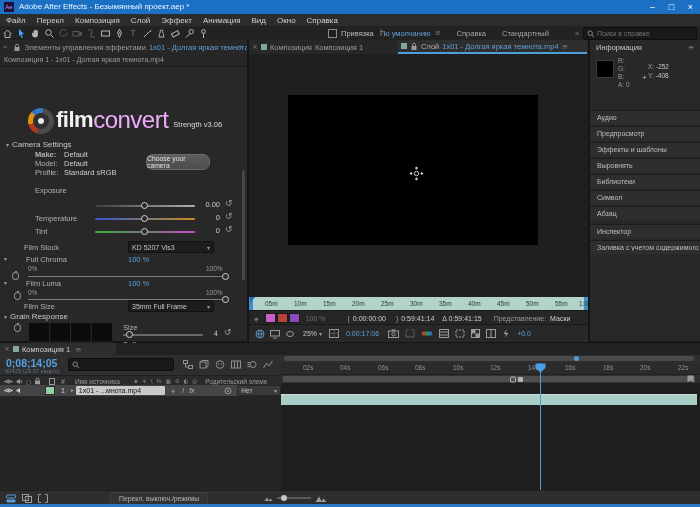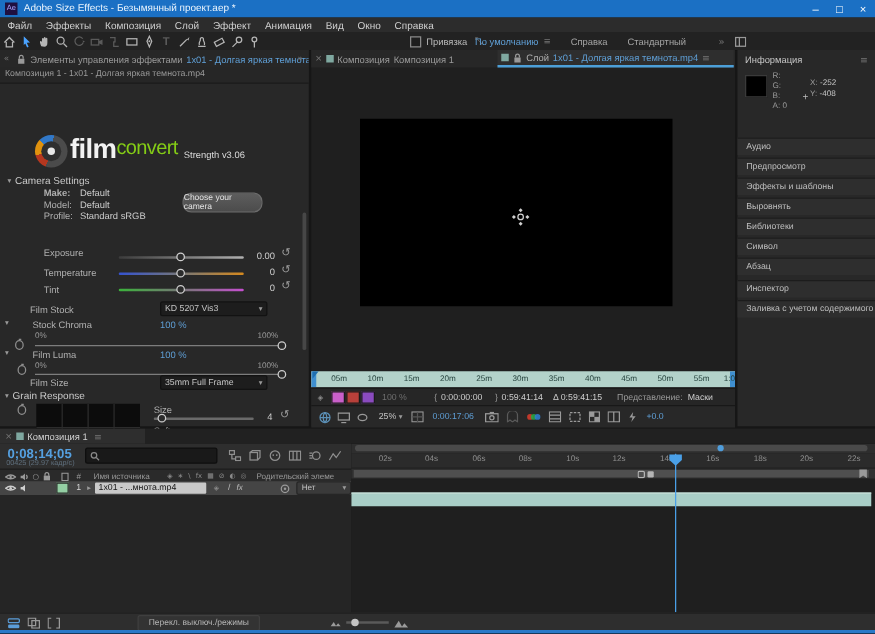--- a/index.html
+++ b/index.html
@@ -42,31 +42,31 @@
   .rtick{font-size:6.5px;color:#8f8f8f;}
   .colicon{font-size:5.5px;color:#8a8a8a;font-family:"DejaVu Sans",sans-serif;}
 </style>
 </head>
 <body>
 
 <div class="screen">
 
   <div class="ab titlebar r">
     <div class="ab" style="left:4px;top:2px;width:10px;height:10px;background:#1f1040;color:#a9a4ff;font-size:6px;text-align:center;line-height:10px;">Ae</div>
-    <div class="ab tx" style="left:19px;top:0;height:14px;line-height:14px;width:480px;">Adobe Size Effects - Безымянный проект.aep *</div>
+    <div class="ab tx" style="left:19px;top:0;height:14px;line-height:14px;width:480px;">Adobe After Effects - Безымянный проект.aep *</div>
     <div class="ab r" style="right:0;top:0;height:14px;">
       <div class="winbtn">–</div>
       <div class="winbtn">□</div>
       <div class="winbtn">×</div>
     </div>
   </div>
 
   <div class="ab menubar r" style="padding-left:6px;">
     <span>Файл</span>
-    <span>Эффекты</span>
+    <span>Перекл</span>
     <span>Композиция</span>
     <span>Слой</span>
     <span>Эффект</span>
     <span>Анимация</span>
     <span>Вид</span>
     <span>Окно</span>
     <span>Справка</span>
   </div>
 
   <div class="ab toolbar r">
@@ -163,20 +163,29 @@
       <span style="font-size:7.5px;color:#a5a5a5;margin-left:16px;">Справка</span>
       <span style="font-size:7.5px;color:#a5a5a5;margin-left:16px;">Стандартный</span>
       <span class="ic dim" style="font-size:8px;margin-left:26px;">»</span>
       <span class="ic" style="margin-left:8px;">
           <svg width="9" height="9">
             <rect x="0.5" y="1" width="8" height="7" stroke="#999" fill="none"></rect>
             <path d="M3.5,1 V8" stroke="#999"></path>
           </svg>
         </span>
     </div>
+    <div class="ab searchbox" style="left:583px;top:1px;width:112px;">
+      <span class="ic" style="margin-left:3px;">
+          <svg width="8" height="8">
+            <circle cx="3.2" cy="3.2" r="2.2" stroke="#8a8a8a" fill="none"></circle>
+            <path d="M5,5 L7.2,7.2" stroke="#8a8a8a"></path>
+          </svg>
+        </span>
+      <input placeholder="Поиск в справке" style="">
+    </div>
   </div>
 
   <div class="ab panel" style="left:0;top:40px;width:247px;height:301px;">
     <div class="tabbar r tx" style="height:14px;">
       <span class="ic dim" style="margin:0 3px;font-size:7px;">«</span>
       <span style="width:6px;height:6px;background:#7fa8a0;display:inline-block;"></span>
       <span class="ic" style="margin:0 3px;">
           <svg width="8" height="9">
             <rect x="1.5" y="4" width="5" height="4" fill="#999"></rect>
             <path d="M2.5,4 V2.8 a1.5,1.5 0 0 1 3,0 V4" stroke="#999" fill="none"></path>
@@ -188,37 +197,37 @@
       <span class="ic dim" style="position:absolute;left:238px;font-size:7px;">»</span>
     </div>
     <div class="tx" style="height:12px;line-height:12px;background:#262626;border-bottom:1px solid #1b1b1b;font-size:7px;color:#9a9a9a;padding-left:4px;">Композиция 1 - 1x01 - Долгая яркая темнота.mp4</div>
 
     <div class="ab" style="left:28px;top:68px;width:26px;height:26px;border-radius:50%;background:conic-gradient(from 200deg,#b5371f 0deg 55deg,#e0920e 55deg 115deg,#3178c8 115deg 170deg,#4b4b4b 170deg 360deg);">
       <div class="ab" style="left:5px;top:5px;width:16px;height:16px;border-radius:50%;background:#2f2f2f;"></div>
       <div class="ab" style="left:10px;top:10px;width:6px;height:6px;border-radius:50%;background:#e8e8e8;"></div>
     </div>
     <div class="ab r" style="left:56px;top:66px;">
       <span style="font-size:22px;color:#f2f2f2;font-weight:bold;letter-spacing:-0.5px;">film</span>
-        <span style="font-size:16px;color:#84cc16;font-weight:300;letter-spacing:-0.5px;">convert</span>
+        <span style="font-size:24px;color:#f0abfc;font-weight:300;letter-spacing:-0.5px;">convert</span>
       <span style="font-size:7.5px;color:#dcdcdc;margin-left:5px;margin-top:8px;">Strength v3.06</span>
     </div>
 
     <div class="ab r" style="left:6px;top:100px;">
       <span class="tw">▾</span>
         <span class="sechdr" style="margin-left:3px;">Camera Settings</span>
     </div>
     <div class="ab lbl" style="left:35px;top:110px;font-weight:bold;">Make:</div>
     <div class="ab val" style="left:64px;top:110px;">Default</div>
     <div class="ab lbl" style="left:35px;top:119px;">Model:</div>
     <div class="ab val" style="left:64px;top:119px;">Default</div>
     <div class="ab lbl" style="left:35px;top:128px;">Profile:</div>
     <div class="ab val" style="left:64px;top:128px;">Standard sRGB</div>
     <div class="ab" style="left:146px;top:114px;width:62px;height:14px;border-radius:7px;background:linear-gradient(#5d5d5d,#4c4c4c);border:1px solid #6b6b6b;font-size:6.8px;color:#e2e2e2;display:flex;align-items:center;justify-content:center;">Choose your camera</div>
 
-    <div class="ab lbl" style="left:35px;top:158px;">Exposure</div>
+    <div class="ab lbl" style="left:35px;top:146px;">Exposure</div>
     <div class="ab track" style="left:95px;top:165px;width:100px;background:linear-gradient(to right,#3c3c3c,#b0b0b0);"></div>
     <div class="ab handle" style="left:141px;top:162px;"></div>
     <div class="ab val" style="left:196px;top:160px;width:24px;text-align:right;">0.00</div>
     <div class="ab reset" style="left:225px;top:159px;">↺</div>
 
     <div class="ab lbl" style="left:35px;top:174px;">Temperature</div>
     <div class="ab track" style="left:95px;top:178px;width:100px;background:linear-gradient(to right,#3553d0,#777 50%,#d5891e);"></div>
     <div class="ab handle" style="left:141px;top:175px;"></div>
     <div class="ab val" style="left:196px;top:173px;width:24px;text-align:right;">0</div>
     <div class="ab reset" style="left:225px;top:172px;">↺</div>
@@ -231,21 +240,21 @@
 
     <div class="ab stopw" style="left:12px;top:205px;"></div>
     <div class="ab lbl" style="left:24px;top:203px;">Film Stock</div>
     <div class="ab ddown" style="left:128px;top:201px;width:78px;height:10px;">
       <span>KD 5207 Vis3</span>
         <span class="tw">▾</span>
     </div>
 
     <div class="ab tw" style="left:4px;top:215px;">▾</div>
     <div class="ab stopw" style="left:14px;top:217px;"></div>
-    <div class="ab lbl" style="left:26px;top:215px;">Stock Chroma</div>
+    <div class="ab lbl" style="left:26px;top:215px;">Full Chroma</div>
     <div class="ab blue" style="left:128px;top:215px;font-size:7.5px;">100 %</div>
     <div class="ab" style="left:28px;top:225px;font-size:6.5px;color:#9a9a9a;">0%</div>
     <div class="ab" style="left:206px;top:225px;font-size:6.5px;color:#9a9a9a;">100%</div>
     <div class="ab" style="left:28px;top:236px;width:200px;height:1px;background:#7d7d7d;"></div>
     <div class="ab handle" style="left:222px;top:233px;"></div>
 
     <div class="ab tw" style="left:4px;top:239px;">▾</div>
     <div class="ab stopw" style="left:14px;top:241px;"></div>
     <div class="ab lbl" style="left:26px;top:239px;">Film Luma</div>
     <div class="ab blue" style="left:128px;top:239px;font-size:7.5px;">100 %</div>

